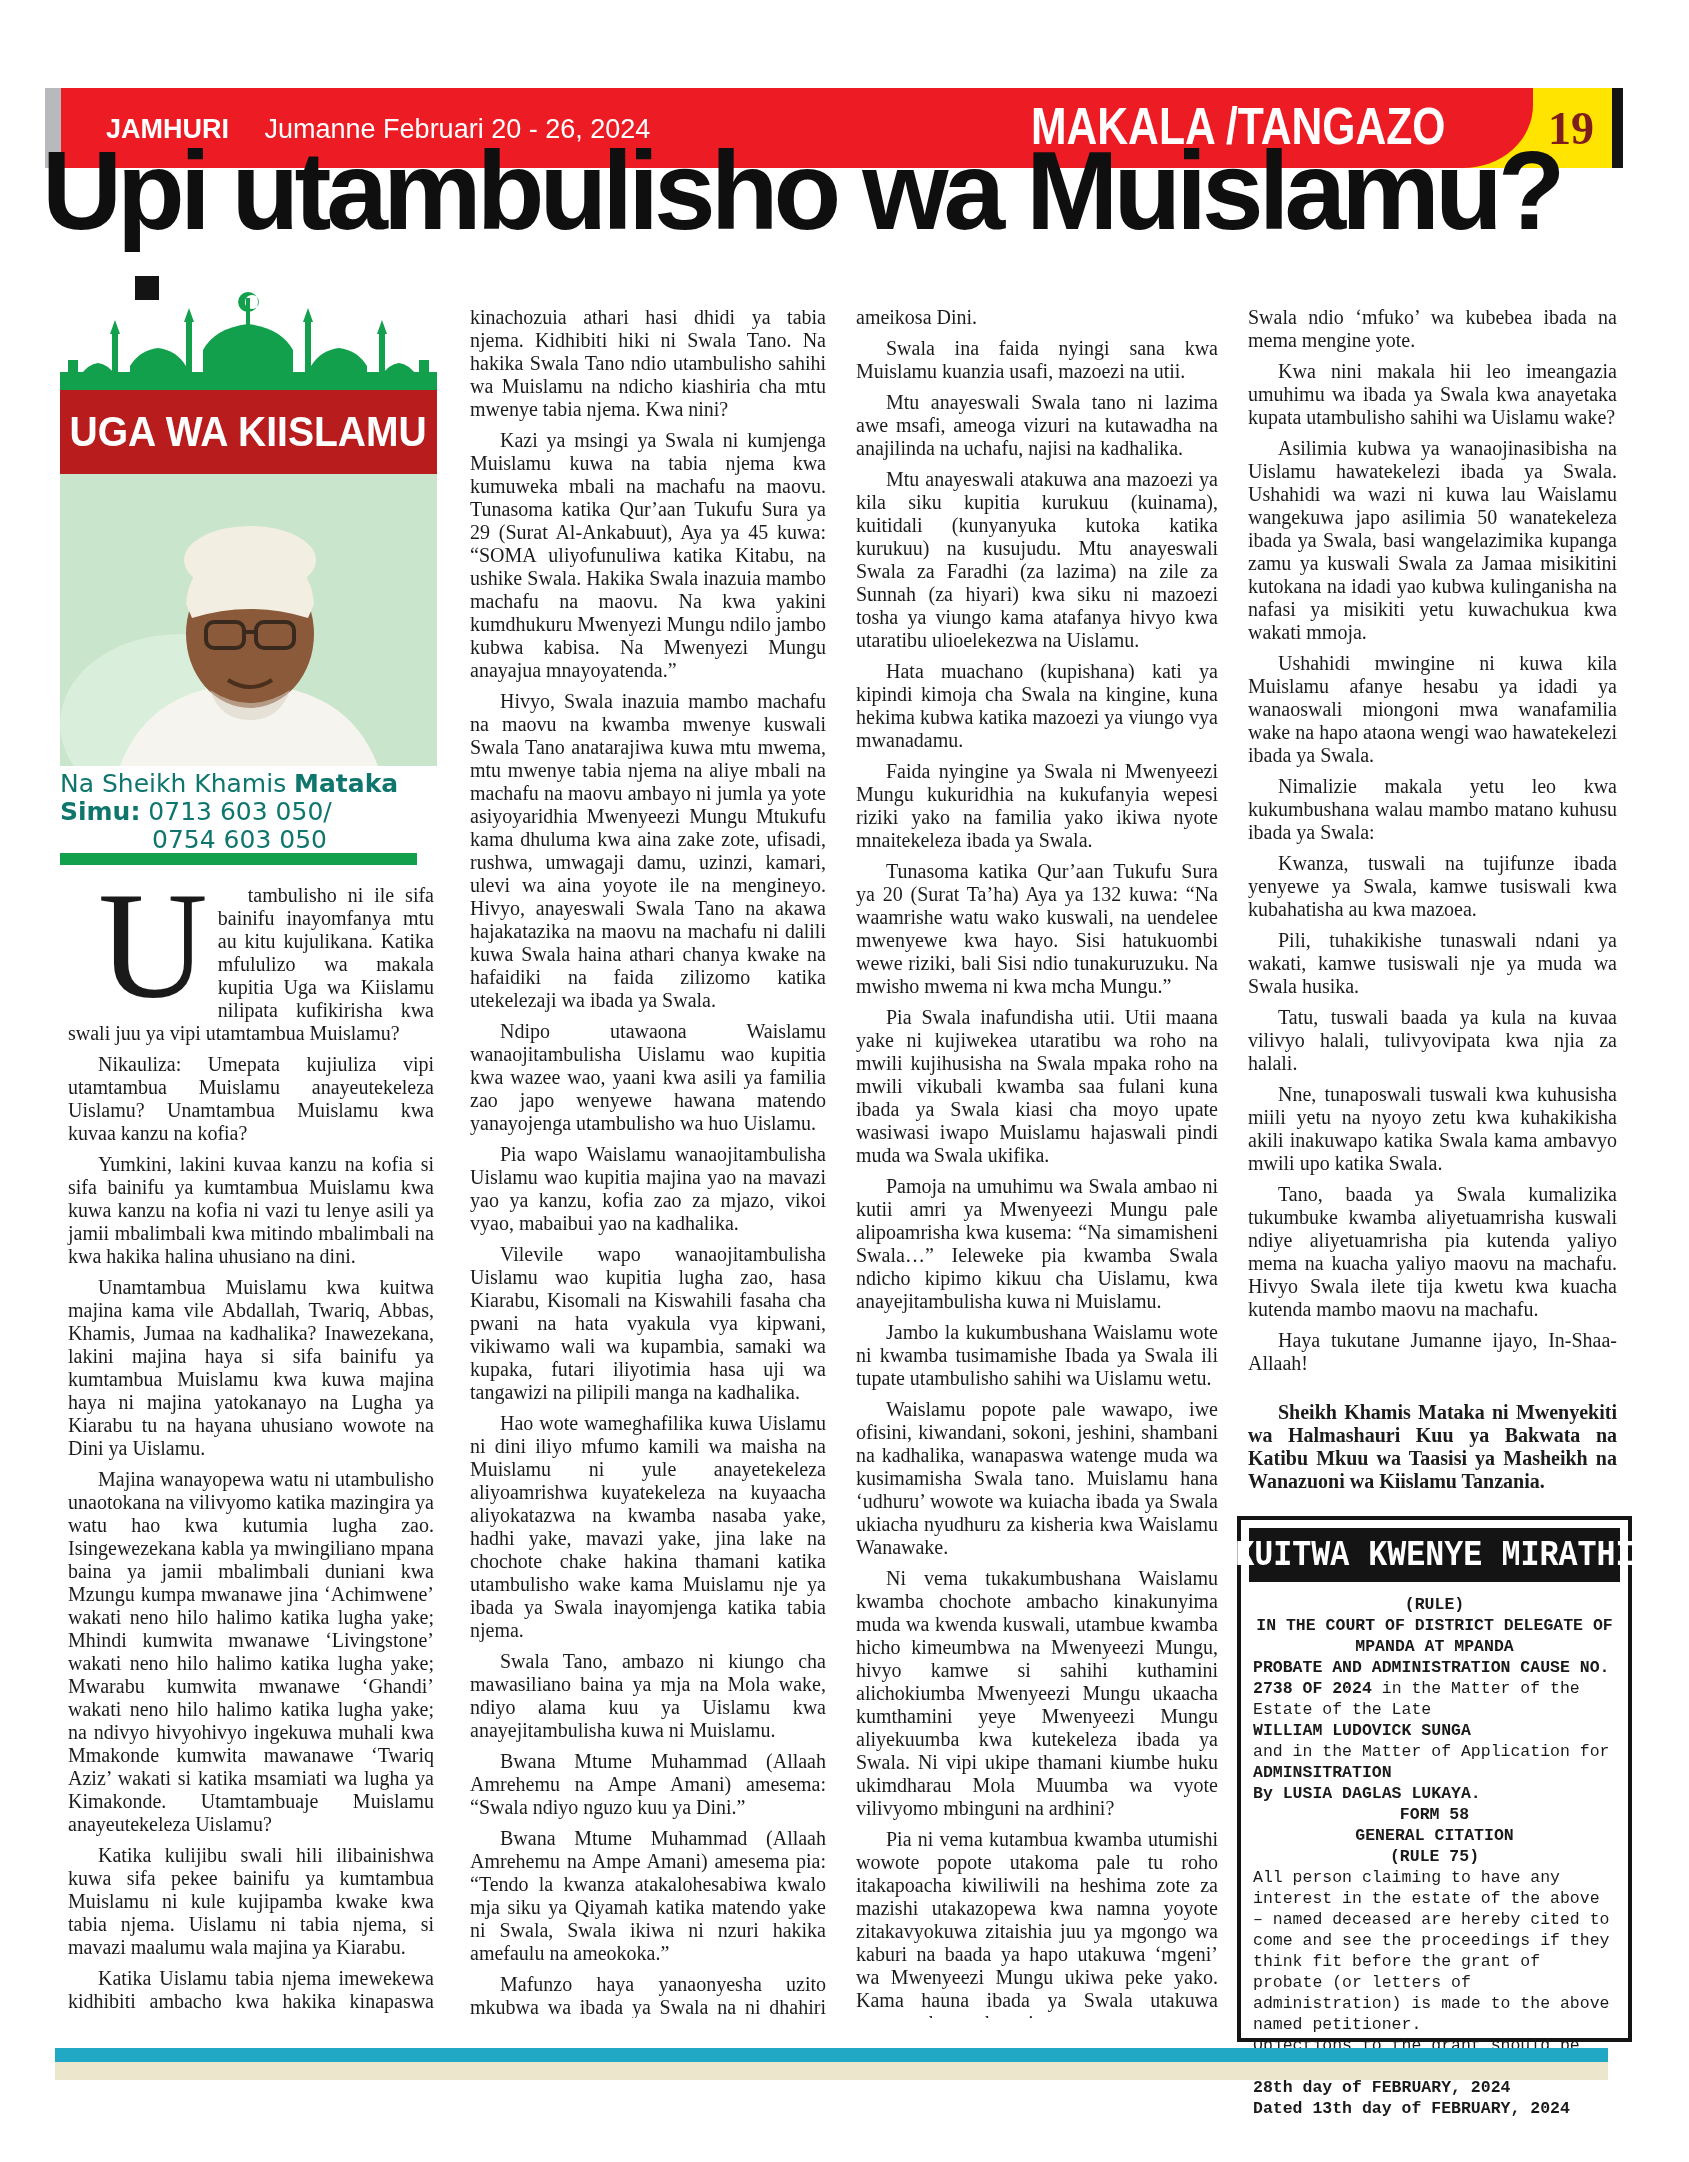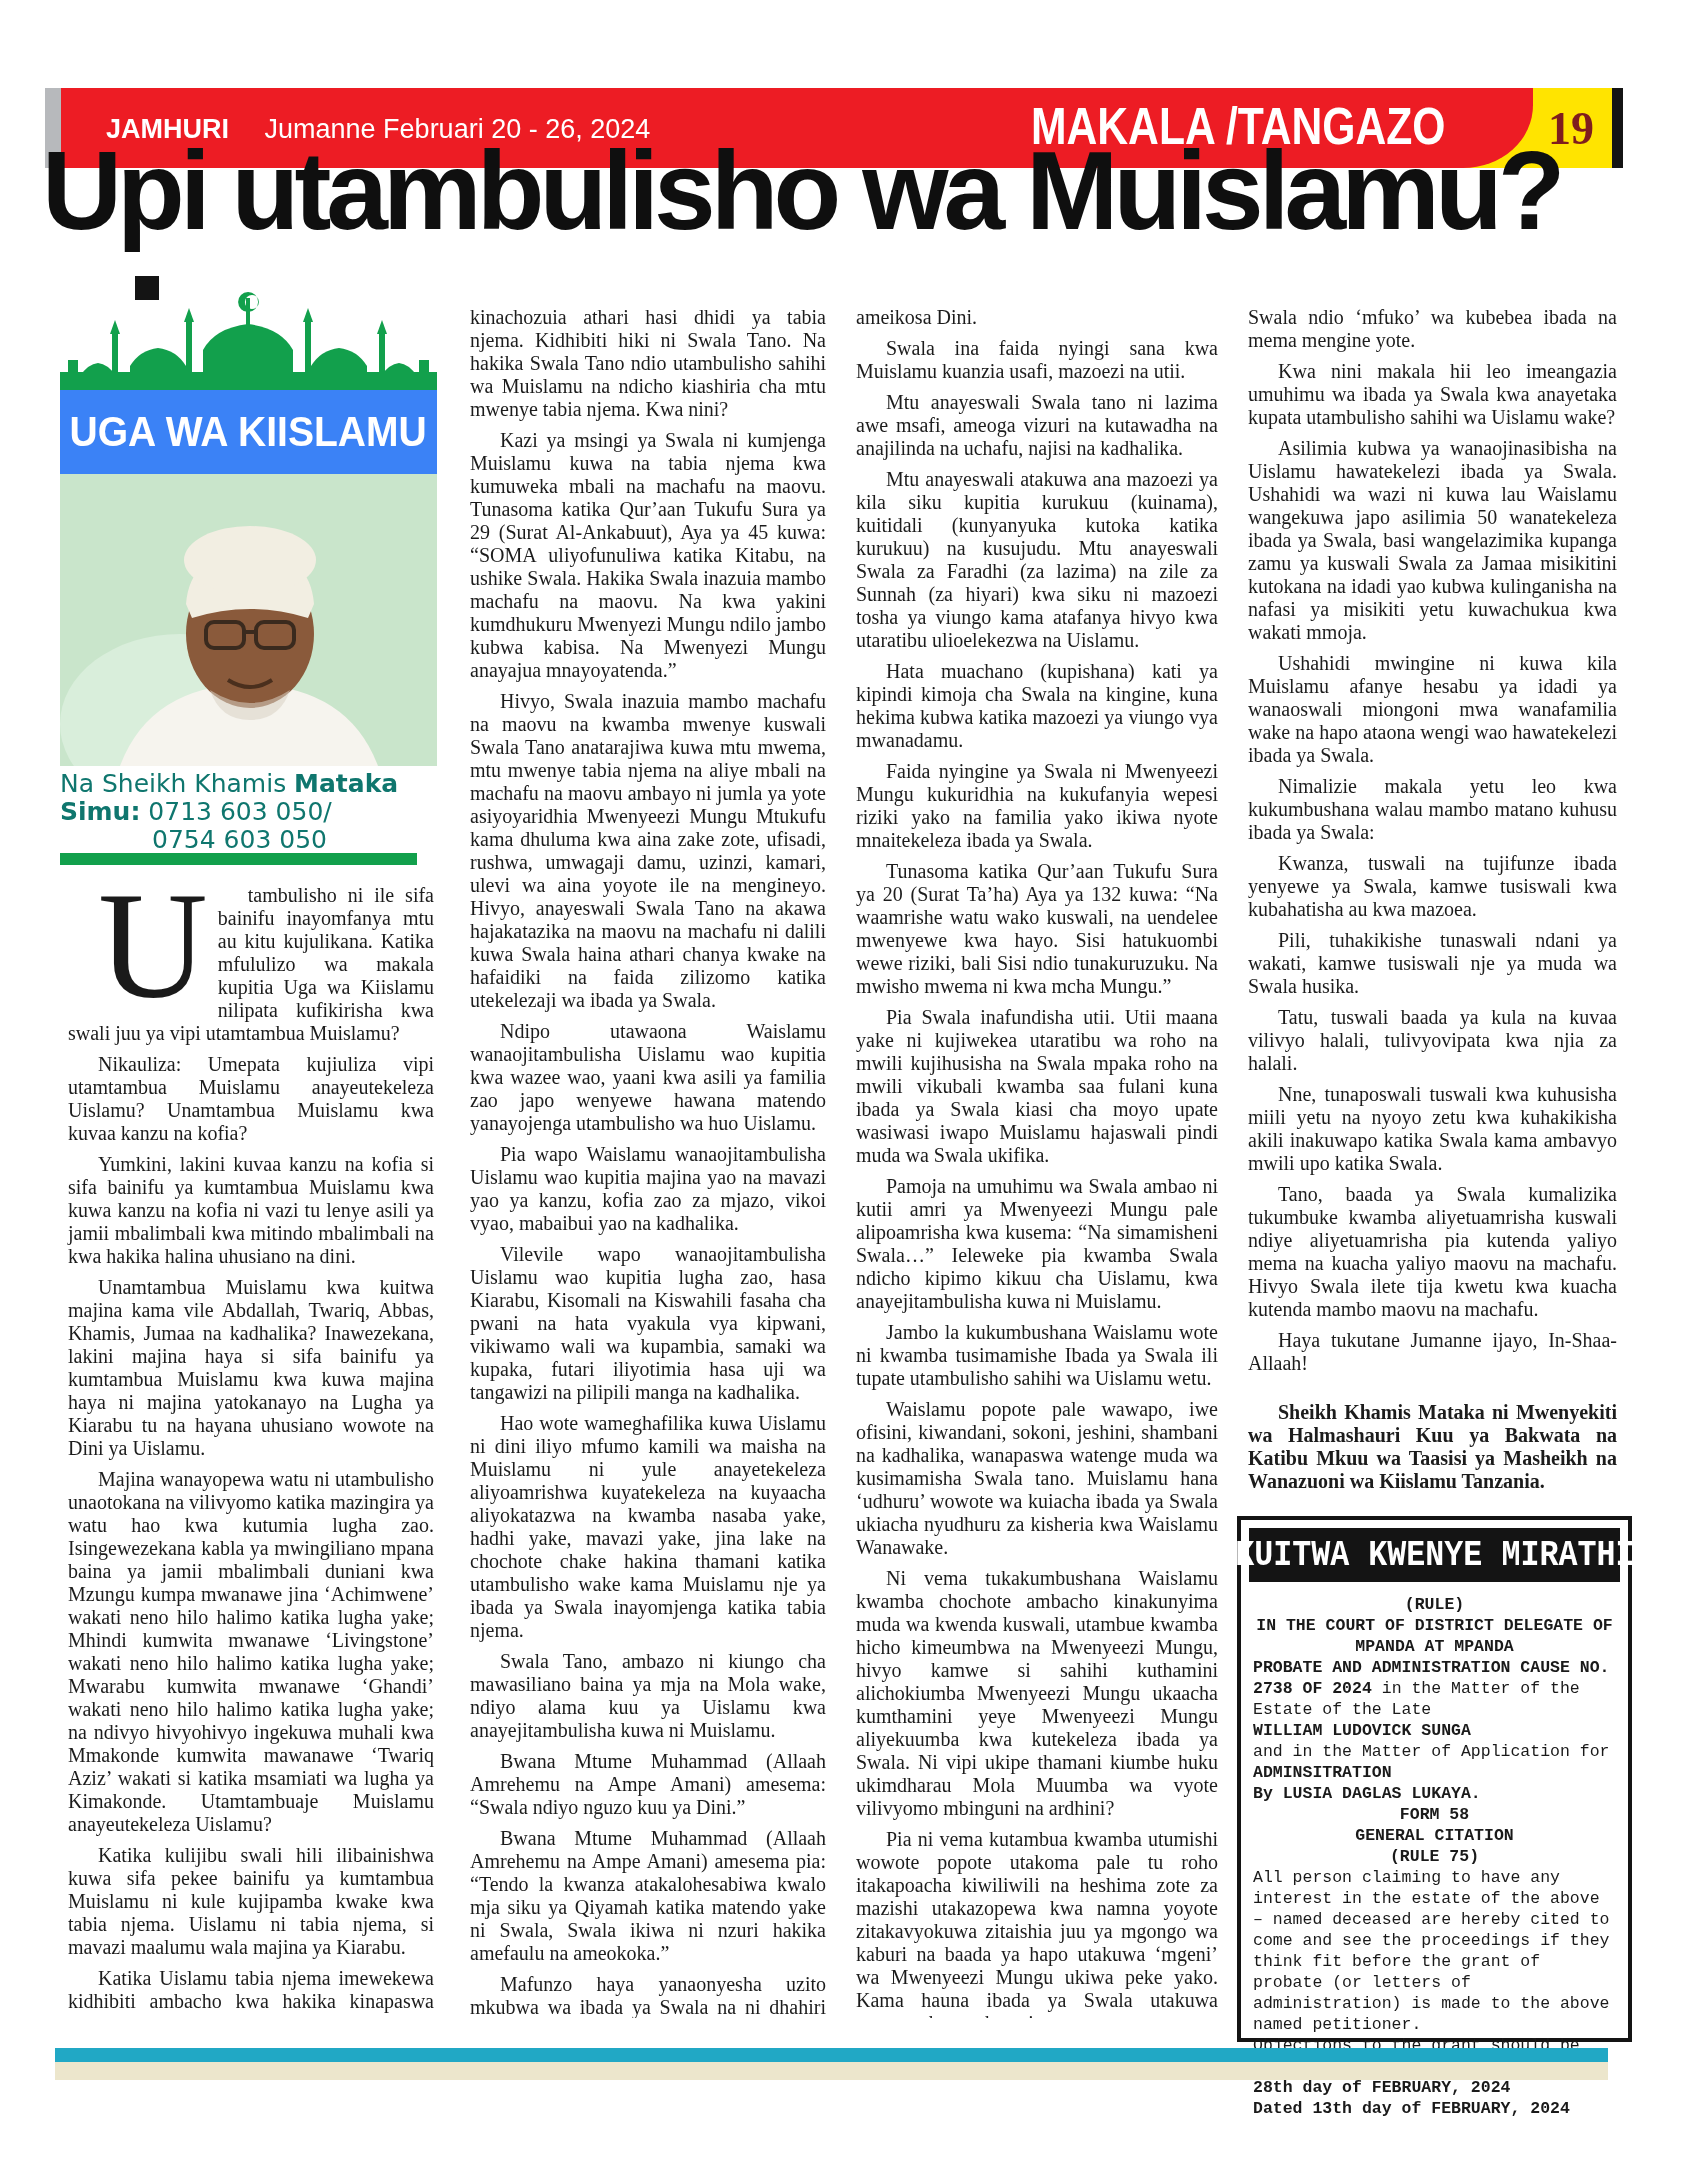--- a/index.html
+++ b/index.html
@@ -21,21 +21,21 @@
             font-weight:bold;font-size:46px;color:#7f1d1d;}
   .black-bar{position:absolute;left:1612px;top:88px;width:11px;height:80px;background:#141414;}
   
   .headline{position:absolute;left:42px;top:126px;width:1610px;margin:0;
             font-family:"Liberation Sans",sans-serif;font-weight:bold;font-size:112px;
             letter-spacing:-5px;color:#0f0f0f;white-space:nowrap;transform:scaleX(0.99);
             transform-origin:left;}
   
   .decor-square{position:absolute;left:135px;top:276px;width:24px;height:24px;background:#141414;}
   .skyline{position:absolute;left:60px;top:292px;width:377px;height:100px;}
-  .band{position:absolute;left:60px;top:390px;width:377px;height:84px;background:#3b82f6;
+  .band{position:absolute;left:60px;top:390px;width:377px;height:84px;background:#b91c1c;
         display:flex;align-items:center;justify-content:center;}
   .band-title{color:#fff;font-family:"Liberation Sans",sans-serif;font-weight:bold;
         font-size:42px;letter-spacing:0px;transform:scaleX(0.93);white-space:nowrap;}
   .photo{position:absolute;left:60px;top:474px;width:377px;height:292px;overflow:hidden;}
   .caption{position:absolute;left:60px;top:770px;width:377px;
         font-family:"DejaVu Sans",sans-serif;font-size:25px;line-height:1.12;color:#0f766e;}
   .caption .b{font-weight:bold;}
   .caption .phone2{display:block;padding-left:92px;}
   .green-rule{position:absolute;left:60px;top:853px;width:357px;height:12px;background:#12a04c;}
   

